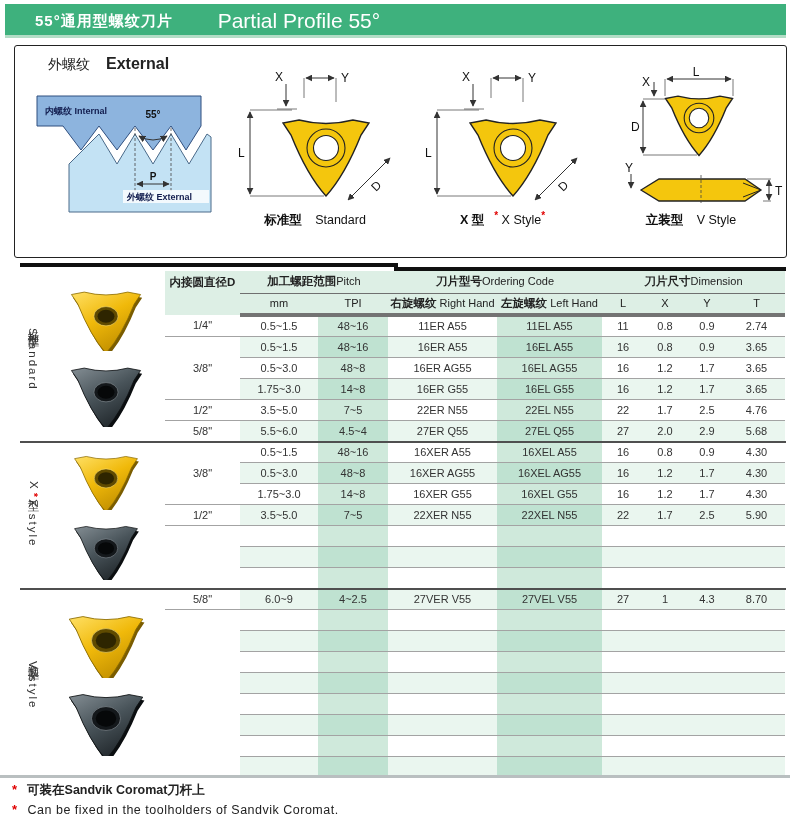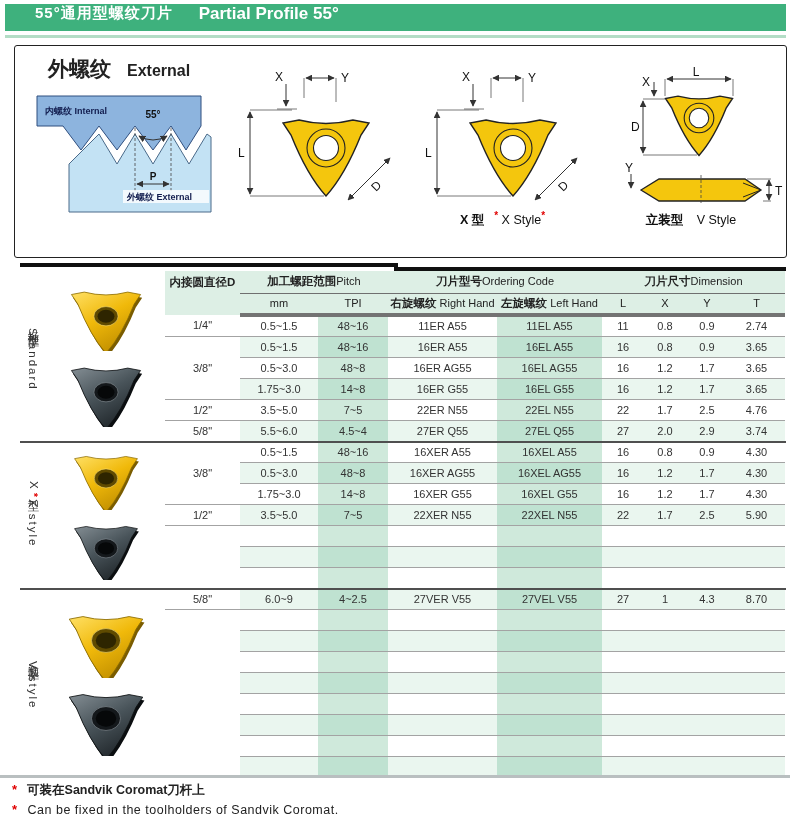--- a/index.html
+++ b/index.html
@@ -2,32 +2,32 @@
 <html><head>
 <meta charset="utf-8">
 <style>
   * { margin:0; padding:0; box-sizing:border-box; }
   html,body { width:790px; height:824px; }
   body {
     position:relative; background:#fff; overflow:hidden;
     font-family:"Liberation Sans", sans-serif; color:#222;
   }
   
-  .hdr { position:absolute; left:5px; top:4px; width:781px; height:27px;
-         background:#3eb17d; display:flex; gap:26px;
+  .hdr { position:absolute; left:5px; top:4px; width:781px; height:34px;
+         background:#3eb17d; display:flex; align-items:center; gap:18px;
          padding-left:30px; color:#fff; }
   .hdr .zh { font-size:15px; font-weight:bold; letter-spacing:1px; }
-  .hdr .en { font-size:17px; font-weight:bold; }
+  .hdr .en { font-size:21px; font-weight:normal;margin-left:27px; }
   .hdr-strip { position:absolute; left:5px; top:35px; width:781px; height:3px; background:#b3ddc6; }
 
   
   .panel { position:absolute; left:14px; top:45px; width:773px; height:213px;
            border:1px solid #222; border-radius:3px; background:#fff; }
   .panel-title { position:absolute; left:33px; top:9px; display:flex; gap:16px; align-items:baseline; }
-  .panel-title .zh { font-size:21px; font-weight:bold; }
+  .panel-title .zh { font-size:14px; font-weight:normal; }
   .panel-title .en { font-size:16px; font-weight:bold;text-align:center; }
   .dsvg { position:absolute; }
   .cap { position:absolute; top:164px; text-align:center; font-size:12.5px; color:#111; }
   .cap .zh { font-weight:bold; margin-right:10px; }
   .star { color:#e00000; font-weight:bold; font-size:10px; vertical-align:super; }
 
   
   .tablewrap { position:absolute; left:20px; top:263px; width:766px; height:514px; }
   .tline { position:absolute; background:#101010; height:3.5px; }
   .tline.a { left:0; top:0; width:378px; }
@@ -175,20 +175,24 @@
     <line x1="104" y1="109" x2="104" y2="139" stroke="#444" stroke-width="0.8" stroke-dasharray="3,2"></line>
     <path d="M164,124 L146,117 M164,124 L146,131" stroke="#222" stroke-width="1" fill="none"></path>
     <text x="28" y="106" font-size="12" fill="#111">Y</text>
     <line x1="34" y1="108" x2="34" y2="122" stroke="#333" stroke-width="1" marker-end="url(#arw)"></line>
     <line x1="150" y1="113" x2="174" y2="113" stroke="#555" stroke-width="0.8"></line>
     <line x1="166" y1="135" x2="174" y2="135" stroke="#555" stroke-width="0.8"></line>
     <line x1="172" y1="114" x2="172" y2="134" stroke="#333" stroke-width="1" marker-start="url(#arw)" marker-end="url(#arw)"></line>
     <text x="178" y="129" font-size="12" fill="#111">T</text>
   </svg>
 
+  <div class="cap" style="left:215px;width:170px">
+    <span class="zh">标准型</span><span class="star"></span>
+    <span class="en">Standard</span><span class="star"></span>
+  </div>
   <div class="cap" style="left:580px;width:192px">
     <span class="zh">立装型</span><span class="star"></span>
     <span class="en">V Style</span><span class="star"></span>
   </div>
   <div class="cap" style="left:400px;width:175px">
     <span class="zh">X 型</span><span class="star">*</span>
     <span class="en">X Style</span><span class="star">*</span>
   </div>
 </div>
 
@@ -369,21 +373,21 @@
         </tr>
         <tr class="tint">
           <td class="dcell" rowspan="1">5/8"</td>
           <td>5.5~6.0</td>
           <td class="band">4.5~4</td>
           <td>27ER Q55</td>
           <td class="band">27EL Q55</td>
           <td>27</td>
           <td>2.0</td>
           <td>2.9</td>
-          <td>3.74</td>
+          <td>5.68</td>
         </tr>
         <tr>
           <td class="dcell" rowspan="3">3/8"</td>
           <td>0.5~1.5</td>
           <td class="band">48~16</td>
           <td>16XER A55</td>
           <td class="band">16XEL A55</td>
           <td>16</td>
           <td>0.8</td>
           <td>0.9</td>

